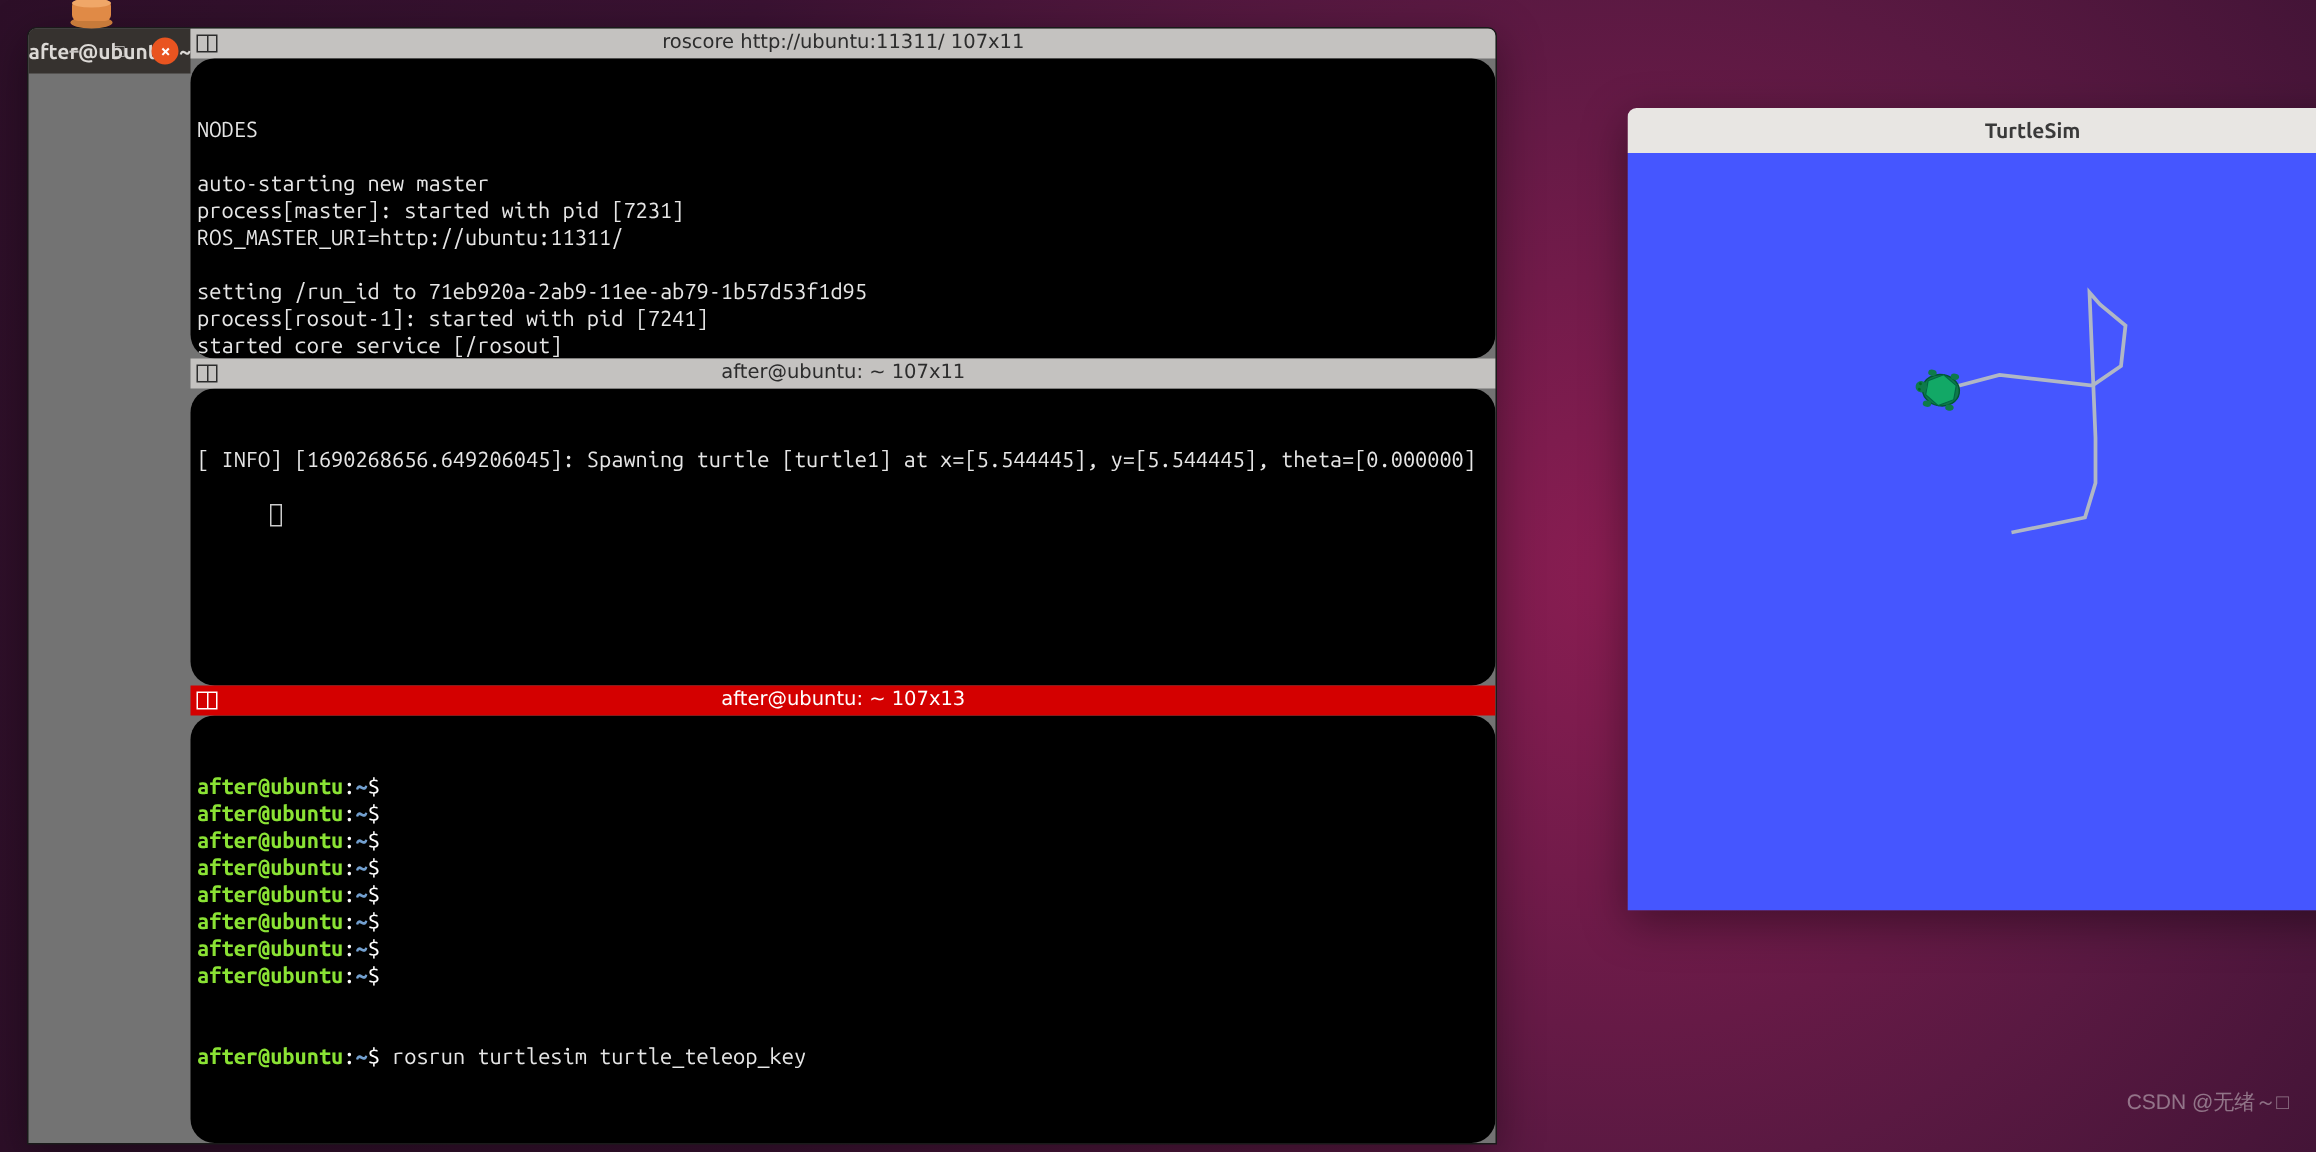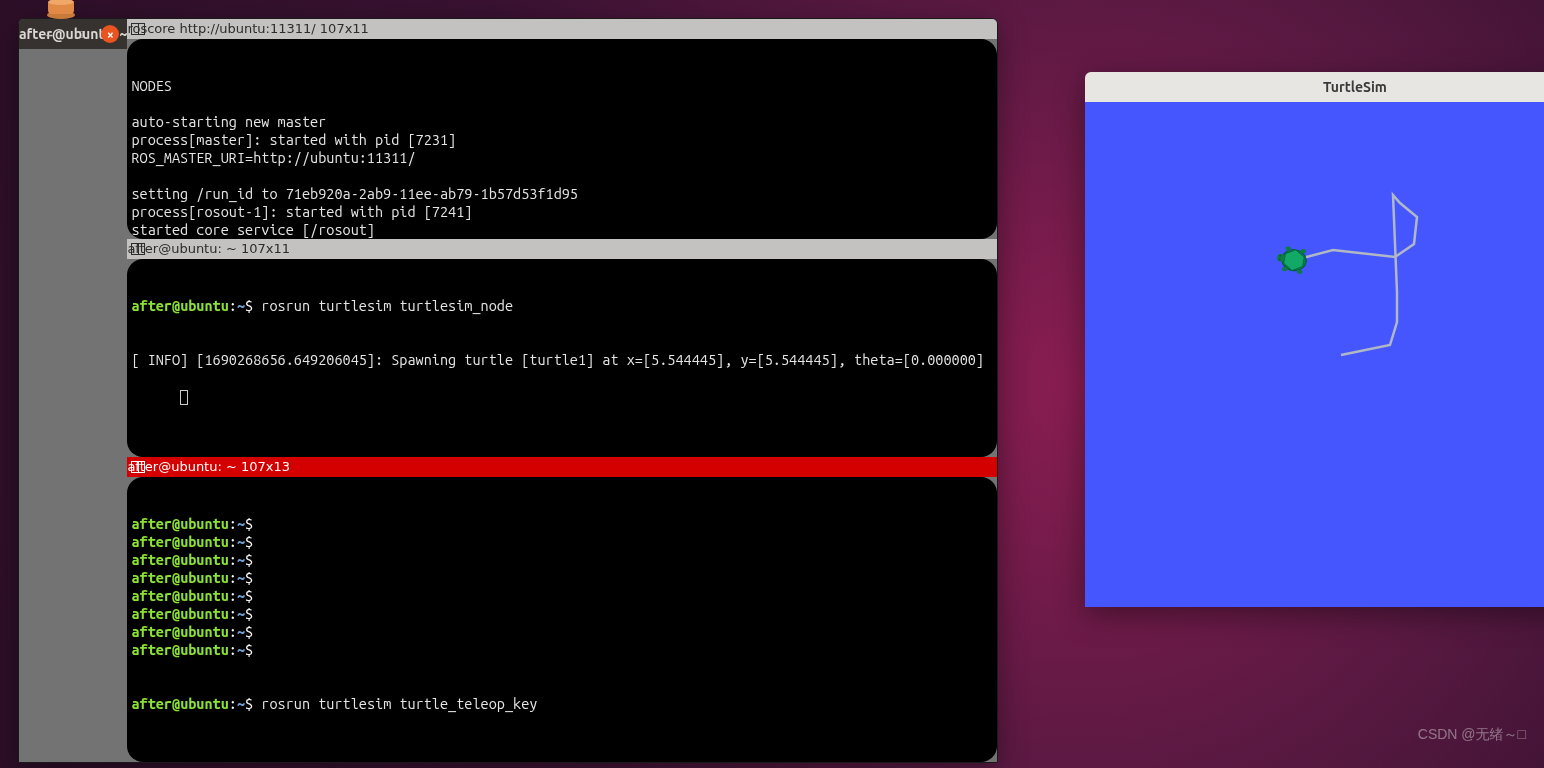--- a/index.html
+++ b/index.html
@@ -66,21 +66,21 @@
     flex-direction: column;
     font-size: 14.5px;
     line-height: 18px;
   }
   .pane-tab {
     background: #c4c2c0;
     color: #2c2c2c;
     height: 20px;
     display: flex;
     align-items: center;
-    justify-content: flex-start;
+    justify-content: center;
     font-family: "DejaVu Sans", sans-serif;
     font-size: 13px;
     font-weight: 500;
     position: relative;
   }
   .pane-tab.active {
     background: #d40000;
     color: #fff;
   }
   .pane-tab .split-icon {
@@ -194,21 +194,20 @@
     <div class="pane-content pane1" style="position:relative;">
       <div id="pane1-lines"><div class="term-white">NODES</div><div class="term-white">&nbsp;</div><div class="term-white">auto-starting new master</div><div class="term-white">process[master]: started with pid [7231]</div><div class="term-white">ROS_MASTER_URI=http://ubuntu:11311/</div><div class="term-white">&nbsp;</div><div class="term-white">setting /run_id to 71eb920a-2ab9-11ee-ab79-1b57d53f1d95</div><div class="term-white">process[rosout-1]: started with pid [7241]</div><div class="term-white">started core service [/rosout]</div></div>
       
     </div>
 
     <div class="pane-tab">
       <span class="split-icon"></span>
       <span>after@ubuntu: ~ 107x11</span>
     </div>
     <div class="pane-content pane2">
-      <div id="pane2-prompt"><div><span class="user-ps">after</span><span class="user-ps">@</span><span class="host-ps">ubuntu</span><span class="colon-ps">:</span><span class="path-ps">~</span><span class="dollar-ps">$</span><span class="cmd-txt"> rosrun turtlesim turtlesim_node</span></div></div>
       <div id="pane2-out"><div class="term-white">[ INFO] [1690268656.649206045]: Spawning turtle [turtle1] at x=[5.544445], y=[5.544445], theta=[0.000000]</div></div>
       <span class="cursor-blk"></span>
     </div>
 
     <div class="pane-tab active">
       <span class="split-icon" style="border-color:#fff;"></span>
       <span>after@ubuntu: ~ 107x13</span>
     </div>
     <div class="pane-content pane3">
       <div id="pane3-prompts"><div><span class="user-ps">after</span><span class="user-ps">@</span><span class="host-ps">ubuntu</span><span class="colon-ps">:</span><span class="path-ps">~</span><span class="dollar-ps">$</span><span class="cmd-txt"></span></div><div><span class="user-ps">after</span><span class="user-ps">@</span><span class="host-ps">ubuntu</span><span class="colon-ps">:</span><span class="path-ps">~</span><span class="dollar-ps">$</span><span class="cmd-txt"></span></div><div><span class="user-ps">after</span><span class="user-ps">@</span><span class="host-ps">ubuntu</span><span class="colon-ps">:</span><span class="path-ps">~</span><span class="dollar-ps">$</span><span class="cmd-txt"></span></div><div><span class="user-ps">after</span><span class="user-ps">@</span><span class="host-ps">ubuntu</span><span class="colon-ps">:</span><span class="path-ps">~</span><span class="dollar-ps">$</span><span class="cmd-txt"></span></div><div><span class="user-ps">after</span><span class="user-ps">@</span><span class="host-ps">ubuntu</span><span class="colon-ps">:</span><span class="path-ps">~</span><span class="dollar-ps">$</span><span class="cmd-txt"></span></div><div><span class="user-ps">after</span><span class="user-ps">@</span><span class="host-ps">ubuntu</span><span class="colon-ps">:</span><span class="path-ps">~</span><span class="dollar-ps">$</span><span class="cmd-txt"></span></div><div><span class="user-ps">after</span><span class="user-ps">@</span><span class="host-ps">ubuntu</span><span class="colon-ps">:</span><span class="path-ps">~</span><span class="dollar-ps">$</span><span class="cmd-txt"></span></div><div><span class="user-ps">after</span><span class="user-ps">@</span><span class="host-ps">ubuntu</span><span class="colon-ps">:</span><span class="path-ps">~</span><span class="dollar-ps">$</span><span class="cmd-txt"></span></div></div>

